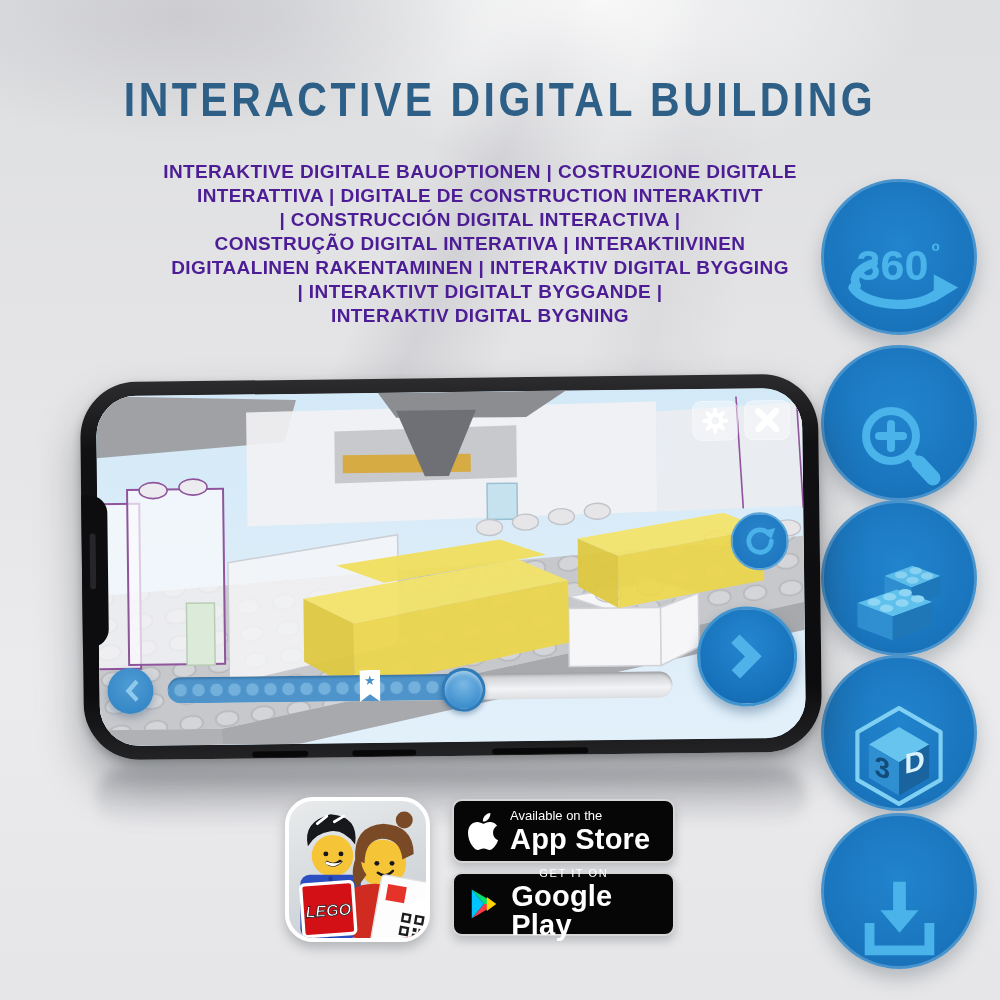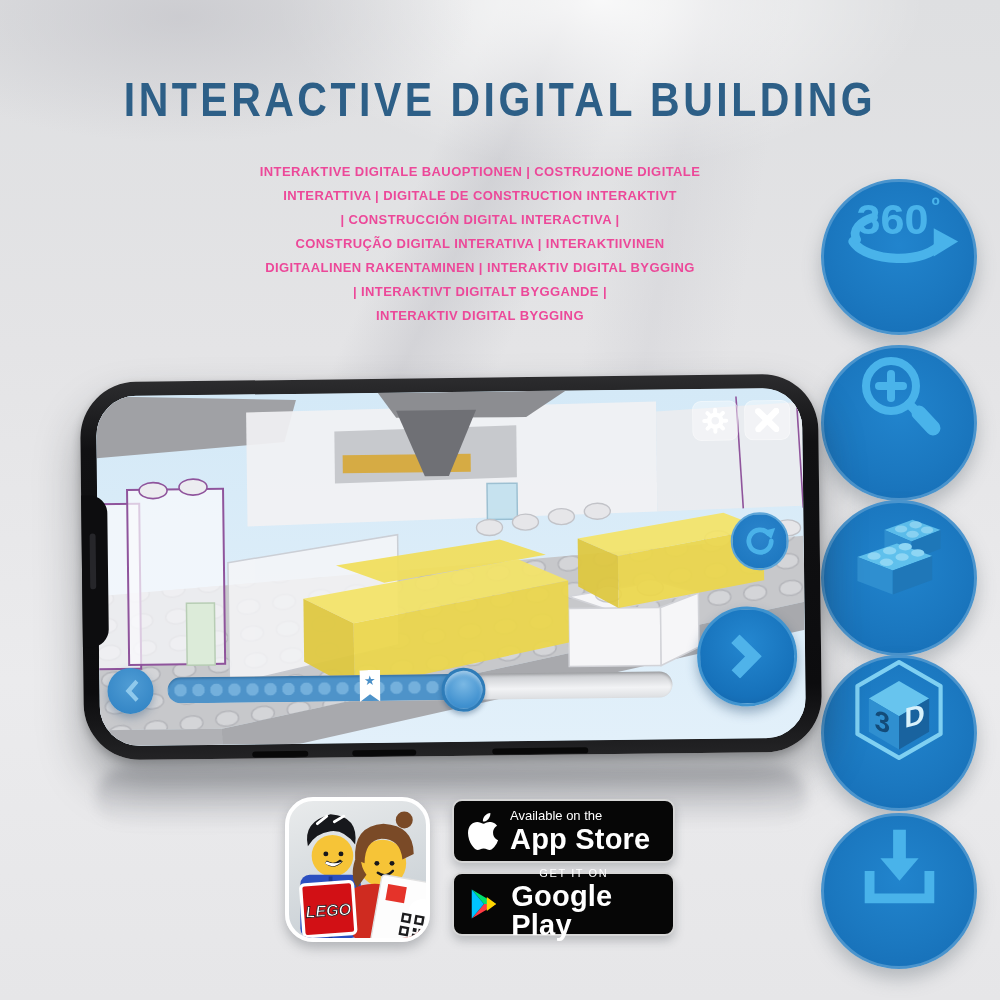--- a/index.html
+++ b/index.html
@@ -17,29 +17,29 @@
       linear-gradient(100deg, transparent 60%, rgba(200,200,206,.30) 66%, transparent 74%);
   }
   
   .title{
     position:absolute;left:0;top:72px;width:1000px;text-align:center;z-index:2;
     font-size:41px;font-weight:bold;letter-spacing:3.5px;color:#2d5f87;
     transform:scaleY(1.18);transform-origin:top center;
   }
   .subtitle{
     position:absolute;left:130px;top:160px;width:700px;z-index:2;text-align:center;
-    font-size:13px;font-weight:bold;letter-spacing:.4px;color:#ec4899;line-height:24px;
+    font-size:19px;font-weight:bold;letter-spacing:.4px;color:#4c1d95;line-height:24px;
   }
   
   .feature{
     position:absolute;left:821px;width:150px;height:150px;border-radius:50%;z-index:1;
     background:radial-gradient(circle at 50% 42%,#2184cd 0%,#1b78c0 55%,#156cb4 100%);
     border:3px solid #4a94cd;
     box-shadow:0 10px 18px rgba(90,100,110,.35);
-    display:flex;align-items:flex-start;justify-content:center;
+    display:flex;align-items:flex-end;justify-content:center;
   }
   .f1{top:179px}.f2{top:345px}.f3{top:500px}.f4{top:655px}.f5{top:813px}
   
   .phone{
     position:absolute;left:82px;top:378px;width:738px;height:378px;z-index:3;
     background:linear-gradient(180deg,#2c2c2e,#111113 18%,#0c0c0e 82%,#232325);
     border-radius:56px;transform:rotate(-0.7deg);
     box-shadow:0 26px 45px rgba(40,44,50,.38), 0 4px 10px rgba(0,0,0,.25);
   }
   .screen{
@@ -139,21 +139,21 @@
 
 <div class="title">INTERACTIVE DIGITAL BUILDING</div>
 
 <div class="subtitle">
   <div>INTERAKTIVE DIGITALE BAUOPTIONEN | COSTRUZIONE DIGITALE</div>
   <div>INTERATTIVA | DIGITALE DE CONSTRUCTION INTERAKTIVT</div>
   <div>| CONSTRUCCIÓN DIGITAL INTERACTIVA |</div>
   <div>CONSTRUÇÃO DIGITAL INTERATIVA | INTERAKTIIVINEN</div>
   <div>DIGITAALINEN RAKENTAMINEN | INTERAKTIV DIGITAL BYGGING</div>
   <div>| INTERAKTIVT DIGITALT BYGGANDE |</div>
-  <div>INTERAKTIV DIGITAL BYGGING</div>
+  <div>INTERAKTIV DIGITAL BYGNING</div>
 </div>
 
 <div class="feature f1">
   <svg width="122" height="104" viewBox="0 0 130 104">
     <path d="M16 60 C 30 82, 94 86, 112 60" stroke="#49b3ea" stroke-width="10" fill="none" stroke-linecap="round"></path>
     <polygon points="102,46 128,60 102,76" fill="#49b3ea"></polygon>
     <path d="M20 58 C 14 48, 24 38, 38 34" stroke="#49b3ea" stroke-width="9" fill="none" stroke-linecap="round"></path>
     <text x="58" y="52" text-anchor="middle" font-family="Liberation Sans, sans-serif" font-size="46" font-weight="bold" fill="#49b3ea">360</text>
     <text x="104" y="30" text-anchor="middle" font-family="Liberation Sans, sans-serif" font-size="24" font-weight="bold" fill="#49b3ea">º</text>
   </svg>

